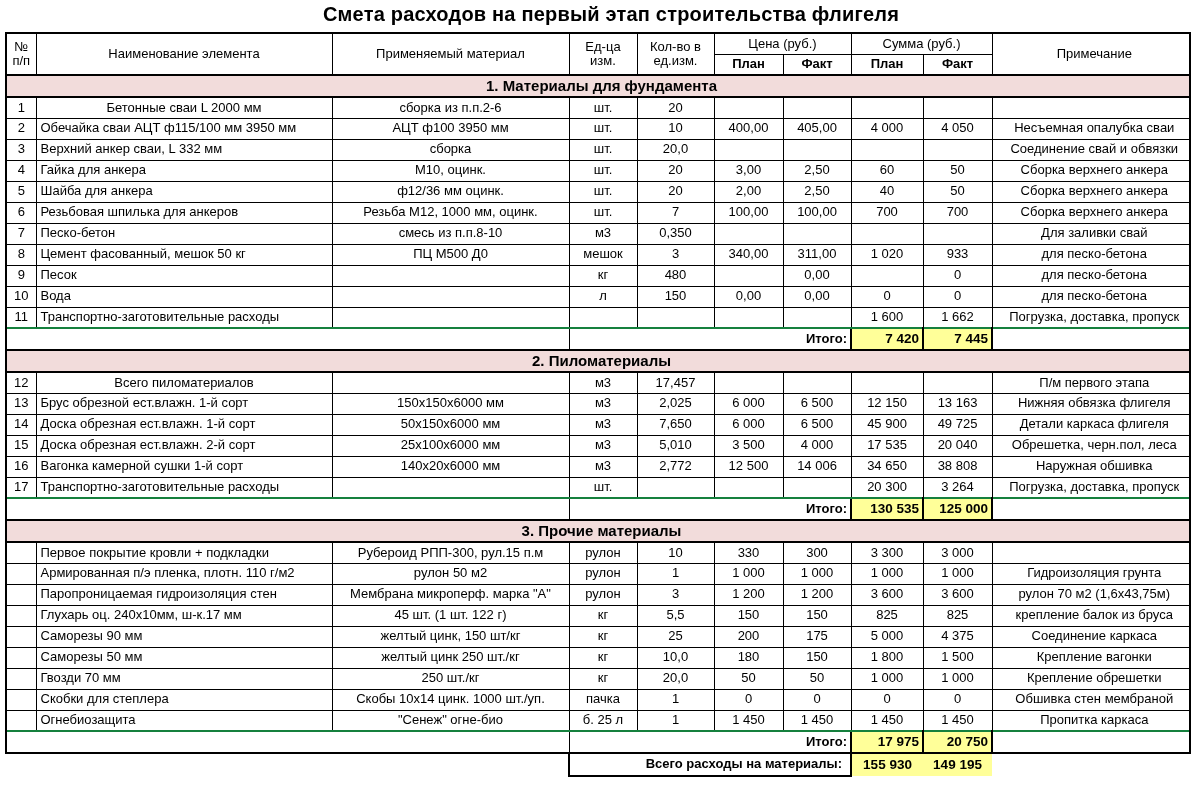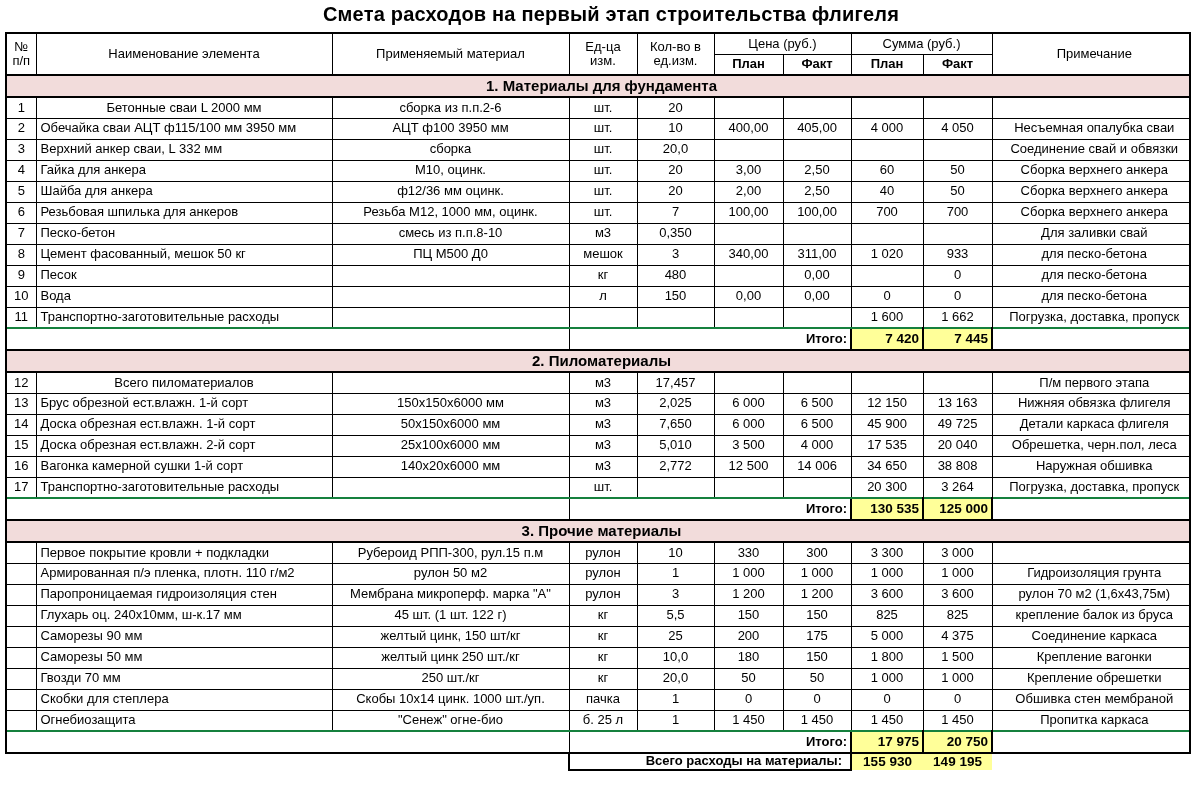--- a/index.html
+++ b/index.html
@@ -55,21 +55,21 @@
     height: 22px;
     text-align: right;
   }
   tr.total td.tlabel { font-weight: bold; }
   td.yellow {
     background: var(--hl-bg, #ffff99);
     font-weight: bold;
     border: 2px solid #000;
     font-size: 13.5px;
   }
-  tr.grand td { border: none; height: 17px; }
+  tr.grand td { border: none; height: 23px; }
   tr.grand td.ghost { border: none; background: transparent; }
   tr.grand td.glabel {
     border: 2px solid #000;
     font-weight: bold;
     text-align: right; padding-right: 8px;
   }
 </style>
 </head>
 <body>
 

